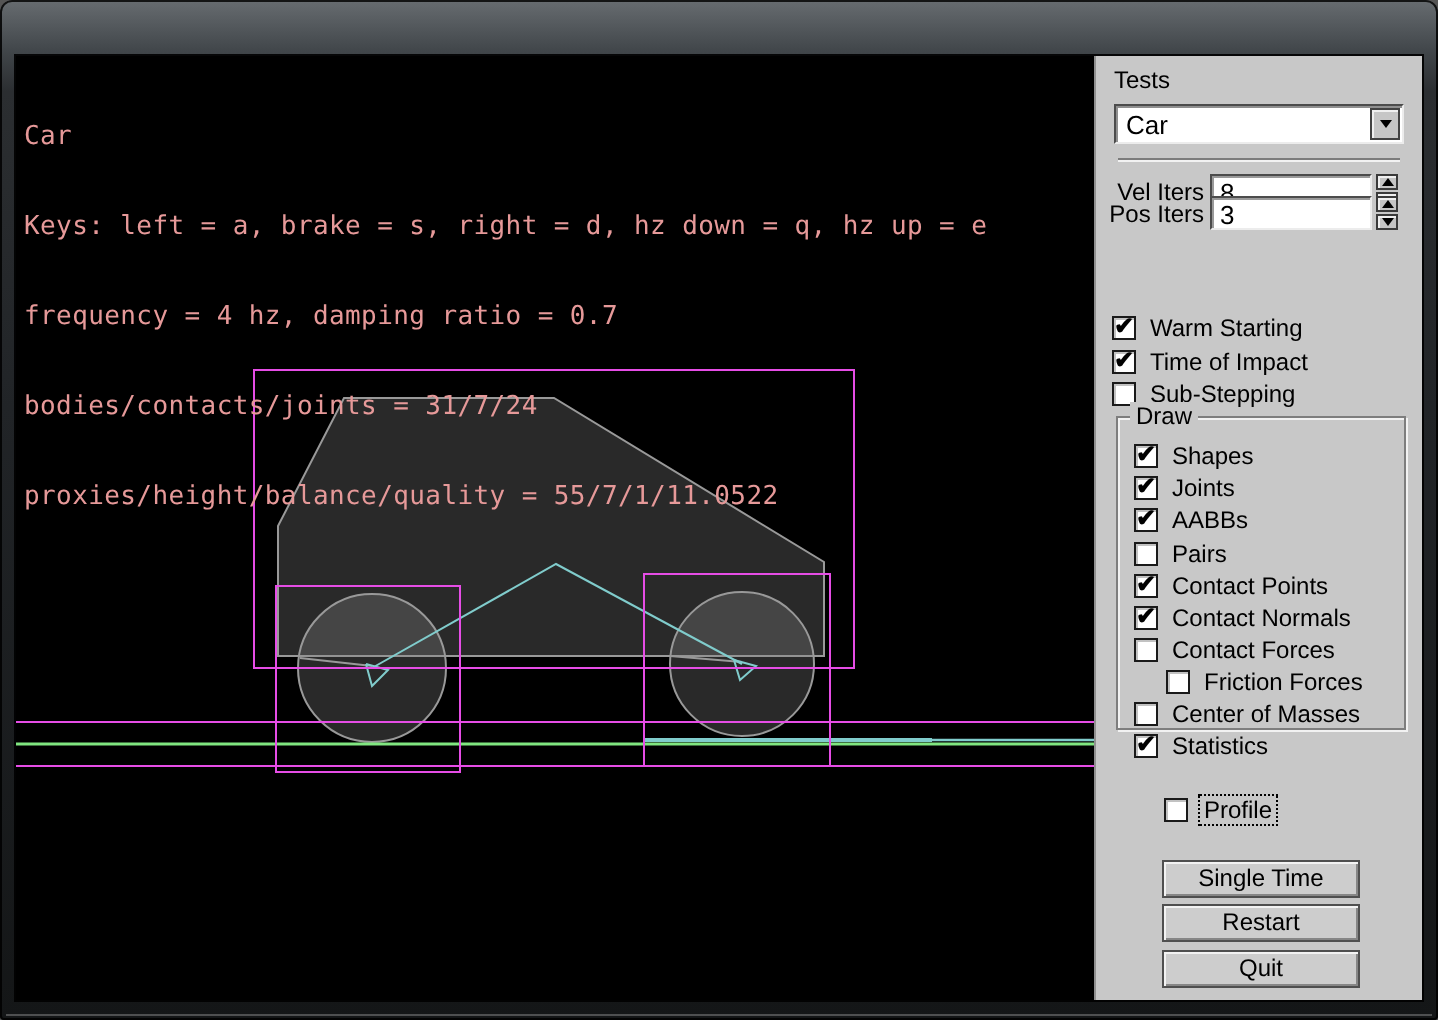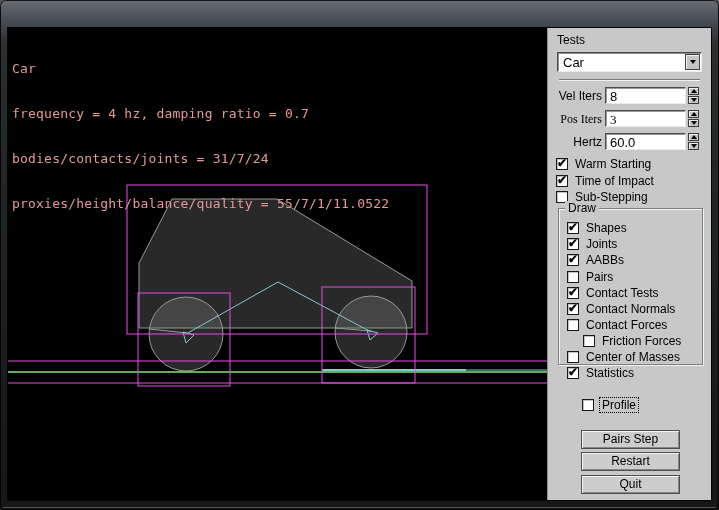--- a/index.html
+++ b/index.html
@@ -98,20 +98,21 @@
           <line x1="314" y1="342" x2="458" y2="342" stroke="#80cccc" stroke-width="2"></line>
           <line x1="458" y1="342" x2="539" y2="342" stroke="#80cccc" stroke-width="1.2"></line>
           <rect x="119" y="157" width="300" height="149" fill="none" stroke="#e64de6" stroke-width="1"></rect>
           <rect x="130" y="265" width="92" height="93" fill="none" stroke="#e64de6" stroke-width="1"></rect>
           <rect x="314" y="259" width="93" height="96" fill="none" stroke="#e64de6" stroke-width="1"></rect>
           <line x1="0" y1="333" x2="539" y2="333" stroke="#e64de6" stroke-width="1"></line>
           <line x1="0" y1="355" x2="539" y2="355" stroke="#e64de6" stroke-width="1"></line>
         </svg>
       <div class="info" style="color: rgb(230, 153, 153);">
         <div>Car</div>
+        <div>Keys: left = a, brake = s, right = d, hz down = q, hz up = e</div>
         <div>frequency = 4 hz, damping ratio = 0.7</div>
         <div>bodies/contacts/joints = 31/7/24</div>
         <div>proxies/height/balance/quality = 55/7/1/11.0522</div>
       </div>
     </div>
 
     <div class="panel">
 
       <div class="plabel" style="left:9px;top:5px;">Tests</div>
       <div class="dropdown">
@@ -130,48 +131,34 @@
           </span>
         <span class="spinner">
           <span class="sp-btn sp-up">
               <span class="tri-up"></span>
             </span>
           <span class="sp-btn sp-dn">
               <span class="tri-dn"></span>
             </span>
         </span>
       </div>
-      <div class="spin-row" style="top:82px;font-family:Liberation Serif, serif;">
+      <div class="spin-row" style="top:70px;">
         <span class="spin-label">Pos Iters</span>
         <span class="spin-field">
             <span class="spin-value">3</span>
           </span>
         <span class="spinner">
           <span class="sp-btn sp-up">
               <span class="tri-up"></span>
             </span>
           <span class="sp-btn sp-dn">
               <span class="tri-dn"></span>
             </span>
         </span>
       </div>
-      <div class="spin-row" style="top:105px;">
-        <span class="spin-label">Hertz</span>
-        <span class="spin-field">
-            <span class="spin-value">60.0</span>
-          </span>
-        <span class="spinner">
-          <span class="sp-btn sp-up">
-              <span class="tri-up"></span>
-            </span>
-          <span class="sp-btn sp-dn">
-              <span class="tri-dn"></span>
-            </span>
-        </span>
-      </div>
 
       <div class="cb-row" style="left:8px;top:129px;">
         <span class="cb">
             <span class="mark">✔</span>
           </span>
         <span class="cb-label">Warm Starting</span>
       </div>
       <div class="cb-row" style="left:8px;top:146px;">
         <span class="cb">
             <span class="mark">✔</span>
@@ -209,21 +196,21 @@
         <div class="cb-row" style="left:8px;top:61px;text-align:center;">
           <span class="cb">
               <span class="mark"></span>
             </span>
           <span class="cb-label">Pairs</span>
         </div>
         <div class="cb-row" style="left:8px;top:77px;">
           <span class="cb">
               <span class="mark">✔</span>
             </span>
-          <span class="cb-label">Contact Tests</span>
+          <span class="cb-label">Contact Points</span>
         </div>
         <div class="cb-row" style="left:8px;top:93px;">
           <span class="cb">
               <span class="mark">✔</span>
             </span>
           <span class="cb-label">Contact Normals</span>
         </div>
         <div class="cb-row" style="left:8px;top:109px;">
           <span class="cb">
               <span class="mark"></span>
@@ -249,19 +236,19 @@
           <span class="cb-label">Statistics</span>
         </div>
         <div class="cb-row" style="left:8px;top:189px;margin-left:15px;">
           <span class="cb">
               <span class="mark"></span>
             </span>
           <span class="cb-label focus-dotted">Profile</span>
         </div>
       </div>
 
-      <div class="glui-btn" style="top:402px;">Pairs Step</div>
+      <div class="glui-btn" style="top:402px;">Single Time</div>
       <div class="glui-btn" style="top:424px;">Restart</div>
       <div class="glui-btn" style="top:447px;">Quit</div>
 
     </div>
   </div>
 </div>
 
 </body></html>

